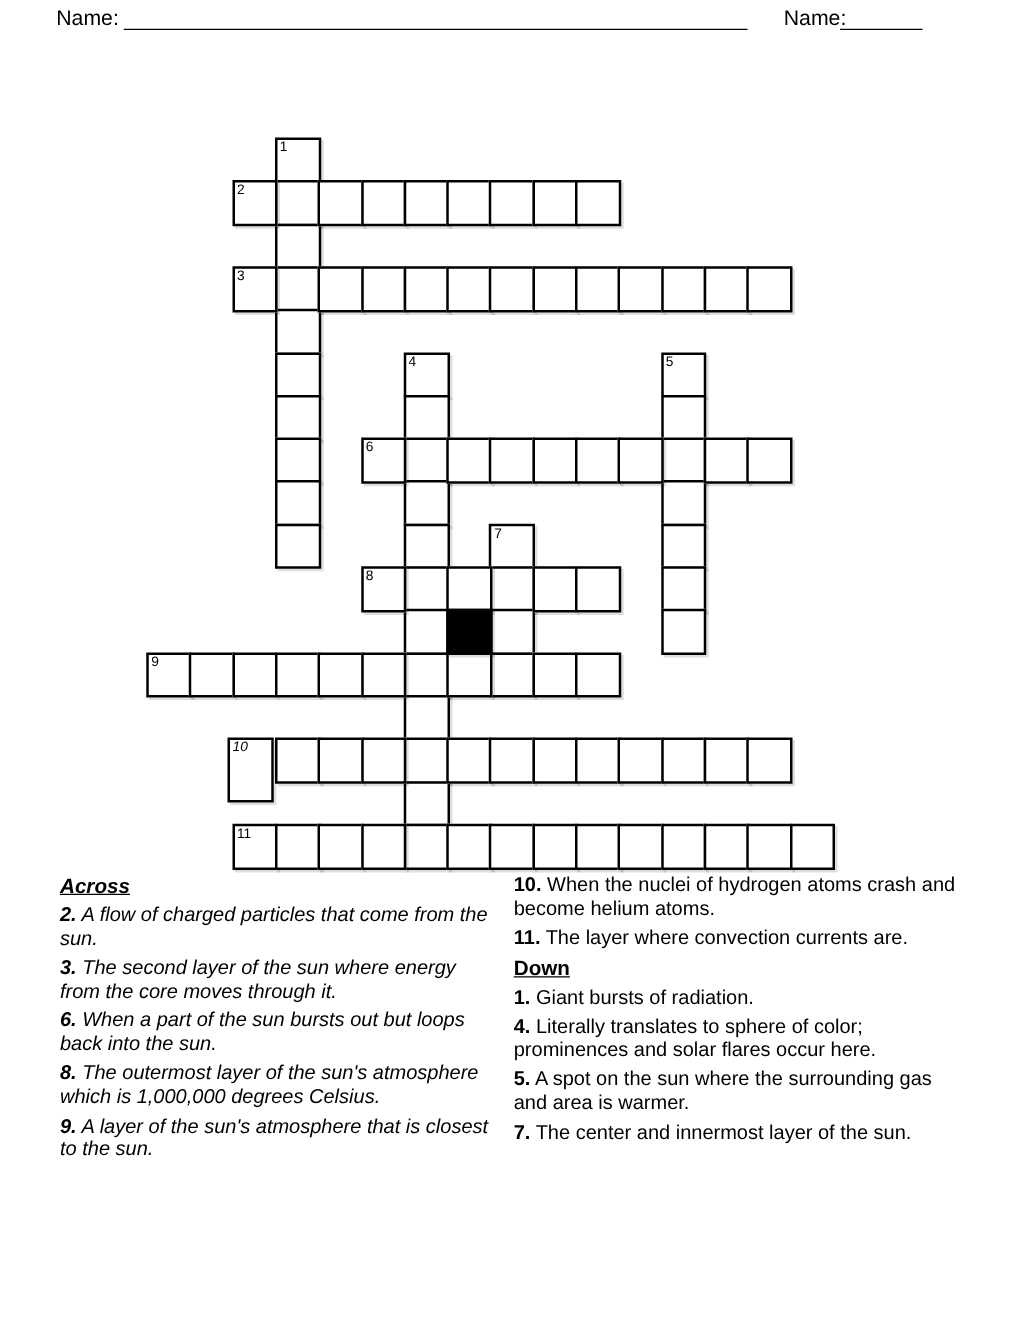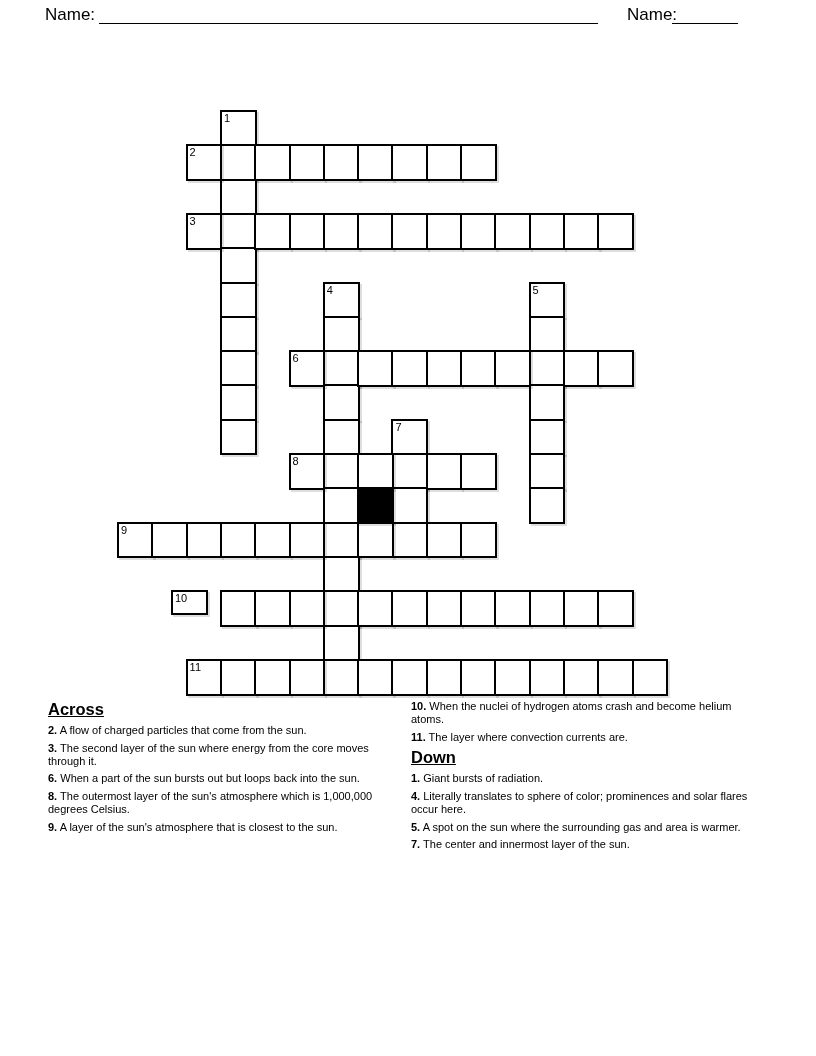--- a/index.html
+++ b/index.html
@@ -18,27 +18,27 @@
   .cell {
     position:absolute; box-sizing:border-box; border:2.5px solid #000;
     background:#fff; box-shadow:2px 2px 0 rgba(0,0,0,0.13);
   }
   .cell.black { background:#000; }
   .cellnum {
     position:absolute; top:0px; left:2px; font-size:11px; line-height:13px;
     font-family:"Liberation Sans", sans-serif;
   }
   .clues-col { position:absolute; top:700px; }
-  .clues-col.left  { left:48px;  width:344px; }
+  .clues-col.left  { left:48px;  width:344px;font-style:italic; }
   .clues-col.right { left:411px; width:356px; }
   .clue-heading {
     font-size:16.5px; font-weight:700; text-decoration:underline;
     margin:0 0 5px 0; line-height:1.16;
   }
-  p.clue { margin:0 0 5px 0; font-size:11px; line-height:1.16; }
+  p.clue { margin:0 0 5px 0; font-size:16px; line-height:1.16; }
   p.clue b { font-weight:700; }
 </style>
 </head>
 <body>
 
 <div class="page">
 
   <span class="hdr-label" style="left:45px;text-align:center;">Name:</span>
   <div class="write-line" style="left:99px; width:499px;"></div>
 
@@ -132,21 +132,21 @@
         <span class="cellnum">9</span>
       </div>
       <div class="cell" style="left: 151.3px; top: 521.6px; width: 36.8px; height: 36.8px;"></div>
       <div class="cell" style="left: 185.6px; top: 521.6px; width: 36.8px; height: 36.8px;"></div>
       <div class="cell" style="left: 219.9px; top: 521.6px; width: 36.8px; height: 36.8px;"></div>
       <div class="cell" style="left: 254.2px; top: 521.6px; width: 36.8px; height: 36.8px;"></div>
       <div class="cell" style="left: 288.5px; top: 521.6px; width: 36.8px; height: 36.8px;"></div>
       <div class="cell" style="left: 357.1px; top: 521.6px; width: 36.8px; height: 36.8px;"></div>
       <div class="cell" style="left: 425.7px; top: 521.6px; width: 36.8px; height: 36.8px;"></div>
       <div class="cell" style="left: 460px; top: 521.6px; width: 36.8px; height: 36.8px;"></div>
-      <div class="cell" style="left: 171px; top: 590.2px; width: 36.8px; height: 25px;">
+      <div class="cell" style="left: 182px; top: 590.2px; width: 36.8px; height: 52px; font-style: italic;">
         <span class="cellnum">10</span>
       </div>
       <div class="cell" style="left: 219.9px; top: 590.2px; width: 36.8px; height: 36.8px;"></div>
       <div class="cell" style="left: 254.2px; top: 590.2px; width: 36.8px; height: 36.8px;"></div>
       <div class="cell" style="left: 288.5px; top: 590.2px; width: 36.8px; height: 36.8px;"></div>
       <div class="cell" style="left: 357.1px; top: 590.2px; width: 36.8px; height: 36.8px;"></div>
       <div class="cell" style="left: 391.4px; top: 590.2px; width: 36.8px; height: 36.8px;"></div>
       <div class="cell" style="left: 425.7px; top: 590.2px; width: 36.8px; height: 36.8px;"></div>
       <div class="cell" style="left: 460px; top: 590.2px; width: 36.8px; height: 36.8px;"></div>
       <div class="cell" style="left: 494.3px; top: 590.2px; width: 36.8px; height: 36.8px;"></div>

